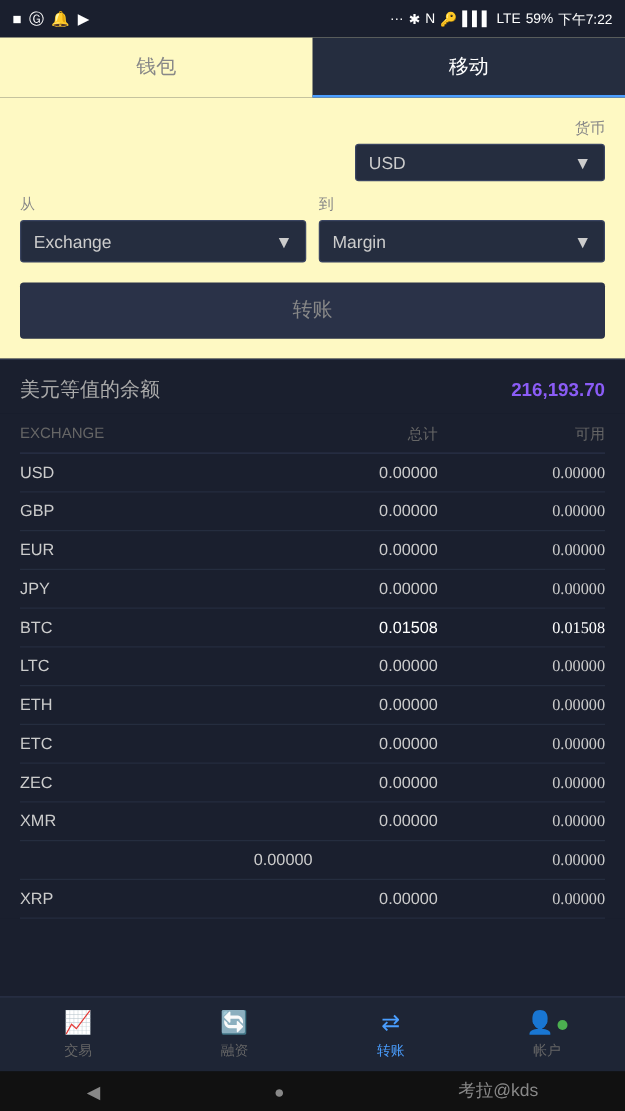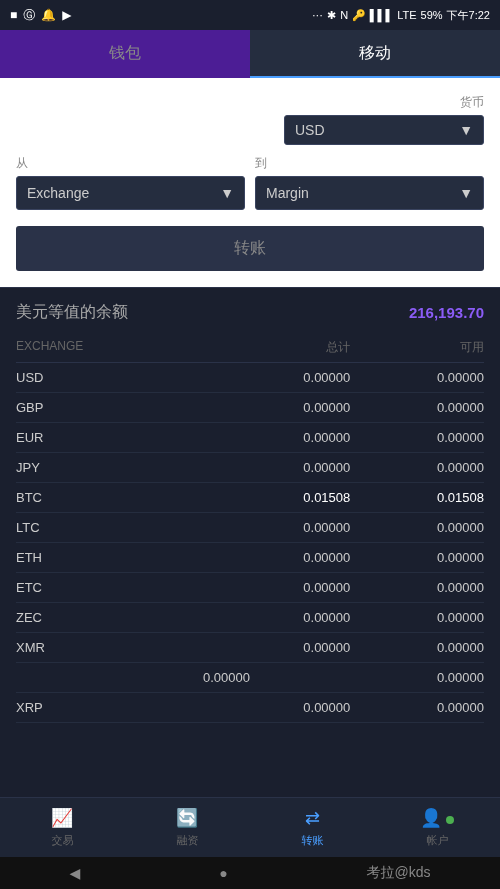--- a/index.html
+++ b/index.html
@@ -24,42 +24,42 @@
       font-size: 12px;
       color: #fff;
     }
     .status-left { display: flex; align-items: center; gap: 6px; }
     .status-right { display: flex; align-items: center; gap: 4px; font-size: 11px; }
 
     
     .tab-bar {
       display: flex;
       height: 48px;
-      background: #4c1d95;
+      background: #fef9c3;
     }
     .tab-item {
       flex: 1;
       display: flex;
       align-items: center;
       justify-content: center;
       font-size: 16px;
       color: #888;
       cursor: pointer;
       border-bottom: 2px solid transparent;
     }
     .tab-item.active {
       color: #fff;
       border-bottom: 2px solid #4a9eff;
       background: #252d3f;
       font-family: Liberation Serif, serif;
     }
 
     
     .form-area {
-      background: #ffffff;
+      background: #fef9c3;
       padding: 16px;
     }
     .currency-label {
       font-size: 12px;
       color: #888;
       margin-bottom: 4px;
     }
     .currency-select {
       display: flex;
       align-items: center;
@@ -149,21 +149,21 @@
     }
     .exchange-header {
       display: flex;
       padding: 8px 0 6px;
       border-bottom: 1px solid #2a3248;
       font-size: 12px;
       color: #666;
     }
     .col-currency { flex: 1.5; text-transform: uppercase; }
     .col-total { flex: 1; text-align: right; }
-    .col-available { flex: 1; text-align: right; }
+    .col-available { flex: 1; text-align: right; font-family: Liberation Serif, serif; }
 
     .exchange-row {
       display: flex;
       padding: 7px 0;
       border-bottom: 1px solid #252d3f;
       font-size: 13px;
     }
     .exchange-row .col-currency { color: #ccc; }
     .exchange-row .col-total { color: #ccc; text-align: right; }
     .exchange-row .col-available { color: #ccc; text-align: right; }

